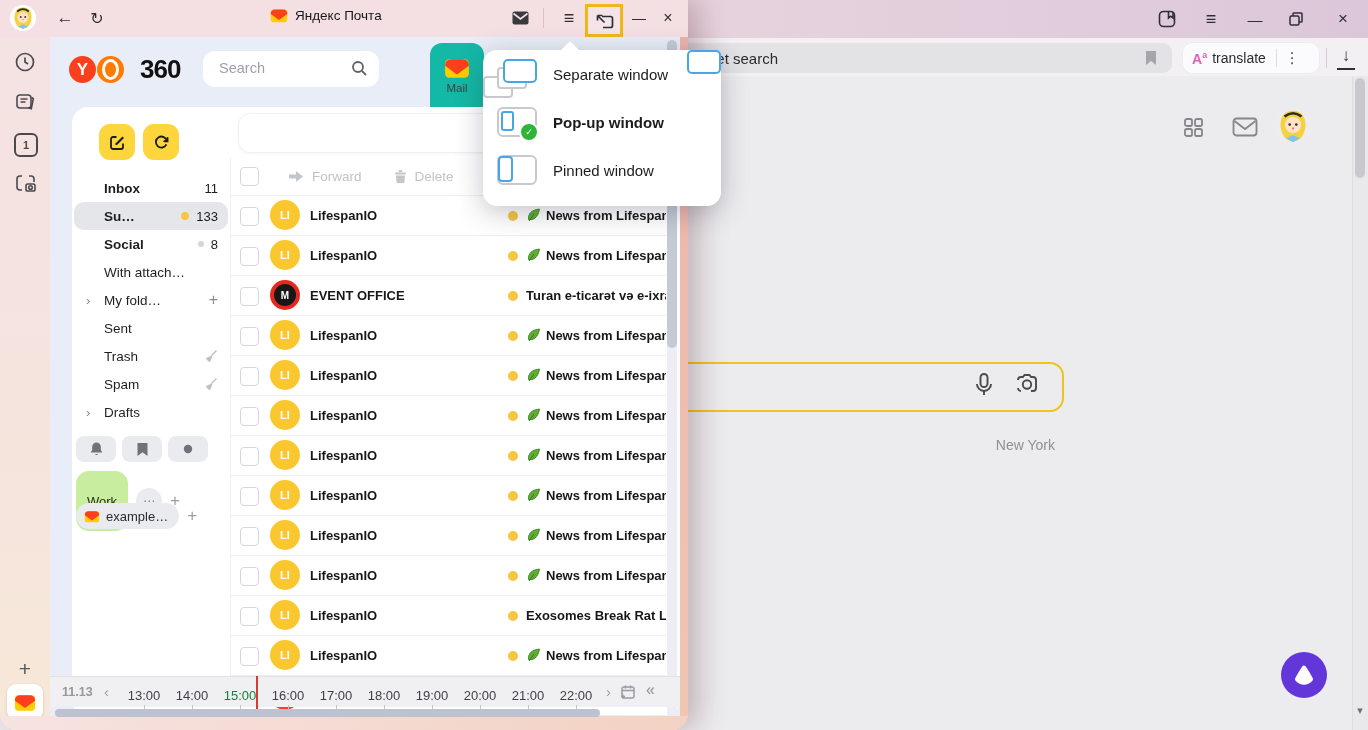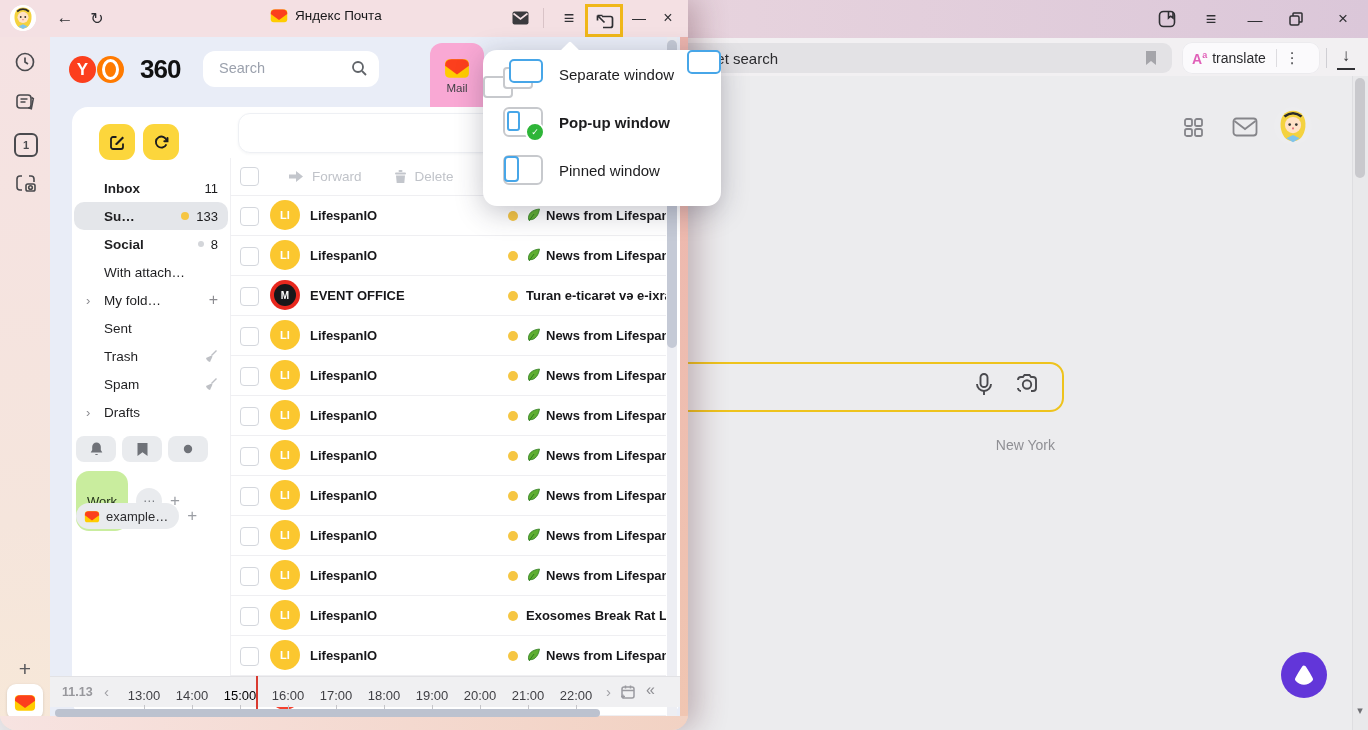--- a/index.html
+++ b/index.html
@@ -68,21 +68,21 @@
   #m-logo{position:absolute;left:19px;top:17px;display:flex;align-items:center;}
   .logo-circ{width:27px;height:27px;border-radius:50%;display:flex;align-items:center;justify-content:center;color:#fff;font-weight:bold;font-size:17px;}
   #logo-y{background:#fc3f1d;}
   #logo-o{background:#ff7a00;margin-left:1px;position:relative;}
   #logo-o .ring{width:11px;height:15px;border:3px solid #fff;border-radius:50%;}
   #m-logo .logo-360{margin-left:16px;font-size:26px;font-weight:800;color:#111;letter-spacing:-1px;}
   #m-search{position:absolute;left:153px;top:14px;width:176px;height:36px;background:#fff;border-radius:12px;}
   #m-search input{position:absolute;left:14px;top:8px;width:130px;border:none;outline:none;font-size:14.5px;color:#000000;background:transparent;font-family:Liberation Sans, sans-serif;}
   #m-search input::placeholder{color:#9ba1ad;}
   #m-search .mag{position:absolute;right:11px;top:9px;}
-  #m-tab{position:absolute;left:380px;top:6px;width:54px;height:64px;background:#f9a8d4;border-radius:12px 12px 0 0;display:flex;flex-direction:column;align-items:center;justify-content:center;gap:3px;}
+  #m-tab{position:absolute;left:380px;top:6px;width:54px;height:64px;background:#14b8a6;border-radius:12px 12px 0 0;display:flex;flex-direction:column;align-items:center;justify-content:center;gap:3px;}
   #m-tab .tab-label{font-size:11.5px;color:#3f3f44;}
 
   
   #m-card{position:absolute;left:22px;top:70px;width:608px;height:609px;background:#fff;border-radius:16px;overflow:hidden;}
   .ybtn{position:absolute;width:36px;height:36px;background:#fcd63c;border-radius:11px;display:flex;align-items:center;justify-content:center;}
   #btn-compose{left:27px;top:17px;}
   #btn-sync{left:71px;top:17px;}
 
   #folder-list{position:absolute;left:0;top:67px;width:158px;}
   .folder{position:relative;height:28px;display:flex;align-items:center;padding:0 12px 0 14px;font-size:13.5px;color:#1f1f21;border-radius:10px;}
@@ -138,29 +138,29 @@
   #timeline{position:absolute;left:0;top:639px;width:630px;height:30px;background:#f0f0f2;border-top:1px solid #e2e2e5;z-index:5;}
   #tl-date{position:absolute;left:12px;top:8px;font-size:12.5px;font-weight:600;color:#97979c;}
   .tl-arrow{position:absolute;top:6px;color:#a0a0a5;font-size:15px;}
   #tl-prev{left:54px;}
   #tl-next{left:556px;}
   #tl-collapse{left:596px;top:4px;font-size:16px;color:#8f8f94;}
   #tl-hours{position:absolute;left:70px;top:6px;display:flex;}
   .tl-slot{width:48px;text-align:center;}
   .tl-slot .hlabel{font-size:13px;color:#3f3f44;margin-top:5px;}
   .tl-slot .tick{width:1px;height:6px;background:#c5c5c9;margin:2px auto 0;}
-  .tl-slot.current .hlabel{color:#000000;}
+  .tl-slot.current .hlabel{color:#15803d;}
   #tl-needle{position:absolute;left:206px;top:639px;width:2px;height:34px;background:#d93a30;z-index:6;}
   #tl-cal{position:absolute;left:570px;top:7px;}
   #hscroll-thumb{position:absolute;left:5px;top:672px;width:545px;height:8px;border-radius:4px;background:#bcc2cf;z-index:6;}
 
   
   #menu{left:483px;top:50px;width:238px;height:156px;background:#fff;border-radius:14px;box-shadow:0 6px 28px rgba(40,40,60,.28);z-index:40;}
   #menu::before{content:"";position:absolute;top:-6px;left:80px;width:14px;height:14px;background:#fff;transform:rotate(45deg);border-radius:2px;}
-  .menu-item{position:relative;height:48px;display:flex;align-items:center;padding-left:20px;}
+  .menu-item{position:relative;height:48px;display:flex;align-items:center;padding-left:14px;}
   .menu-item .mi-label{margin-left:16px;font-size:15px;color:#1c1c1e;}
   .menu-item.sel .mi-label{font-weight:700;}
   .mi-icon{position:relative;width:40px;height:30px;flex:0 0 40px;}
   .mi-sep::before{content:"";position:absolute;left:0;bottom:0;width:26px;height:18px;border:2px solid #c7c9cd;border-radius:4px;background:#fff;}
   .mi-sep::after{content:"";position:absolute;right:0;top:0;width:30px;height:20px;border:2.5px solid #47a6e8;border-radius:5px;background:#fff;}
   .mi-frame{position:absolute;left:0;top:0;width:36px;height:26px;border:2px solid #c7c9cd;border-radius:6px;background:#fff;}
   .mi-pop .mi-inner{position:absolute;left:4px;top:4px;width:9px;height:16px;border:2.5px solid #47a6e8;border-radius:3px;}
   .mi-pin .mi-inner{position:absolute;left:1px;top:1px;width:11px;height:22px;border:2.5px solid #47a6e8;border-radius:4px;}
   .mi-check{position:absolute;right:-2px;bottom:-5px;width:16px;height:16px;border-radius:50%;background:#2eb538;border:2px solid #fff;color:#fff;font-size:9px;font-weight:bold;display:flex;align-items:center;justify-content:center;}
 </style>

